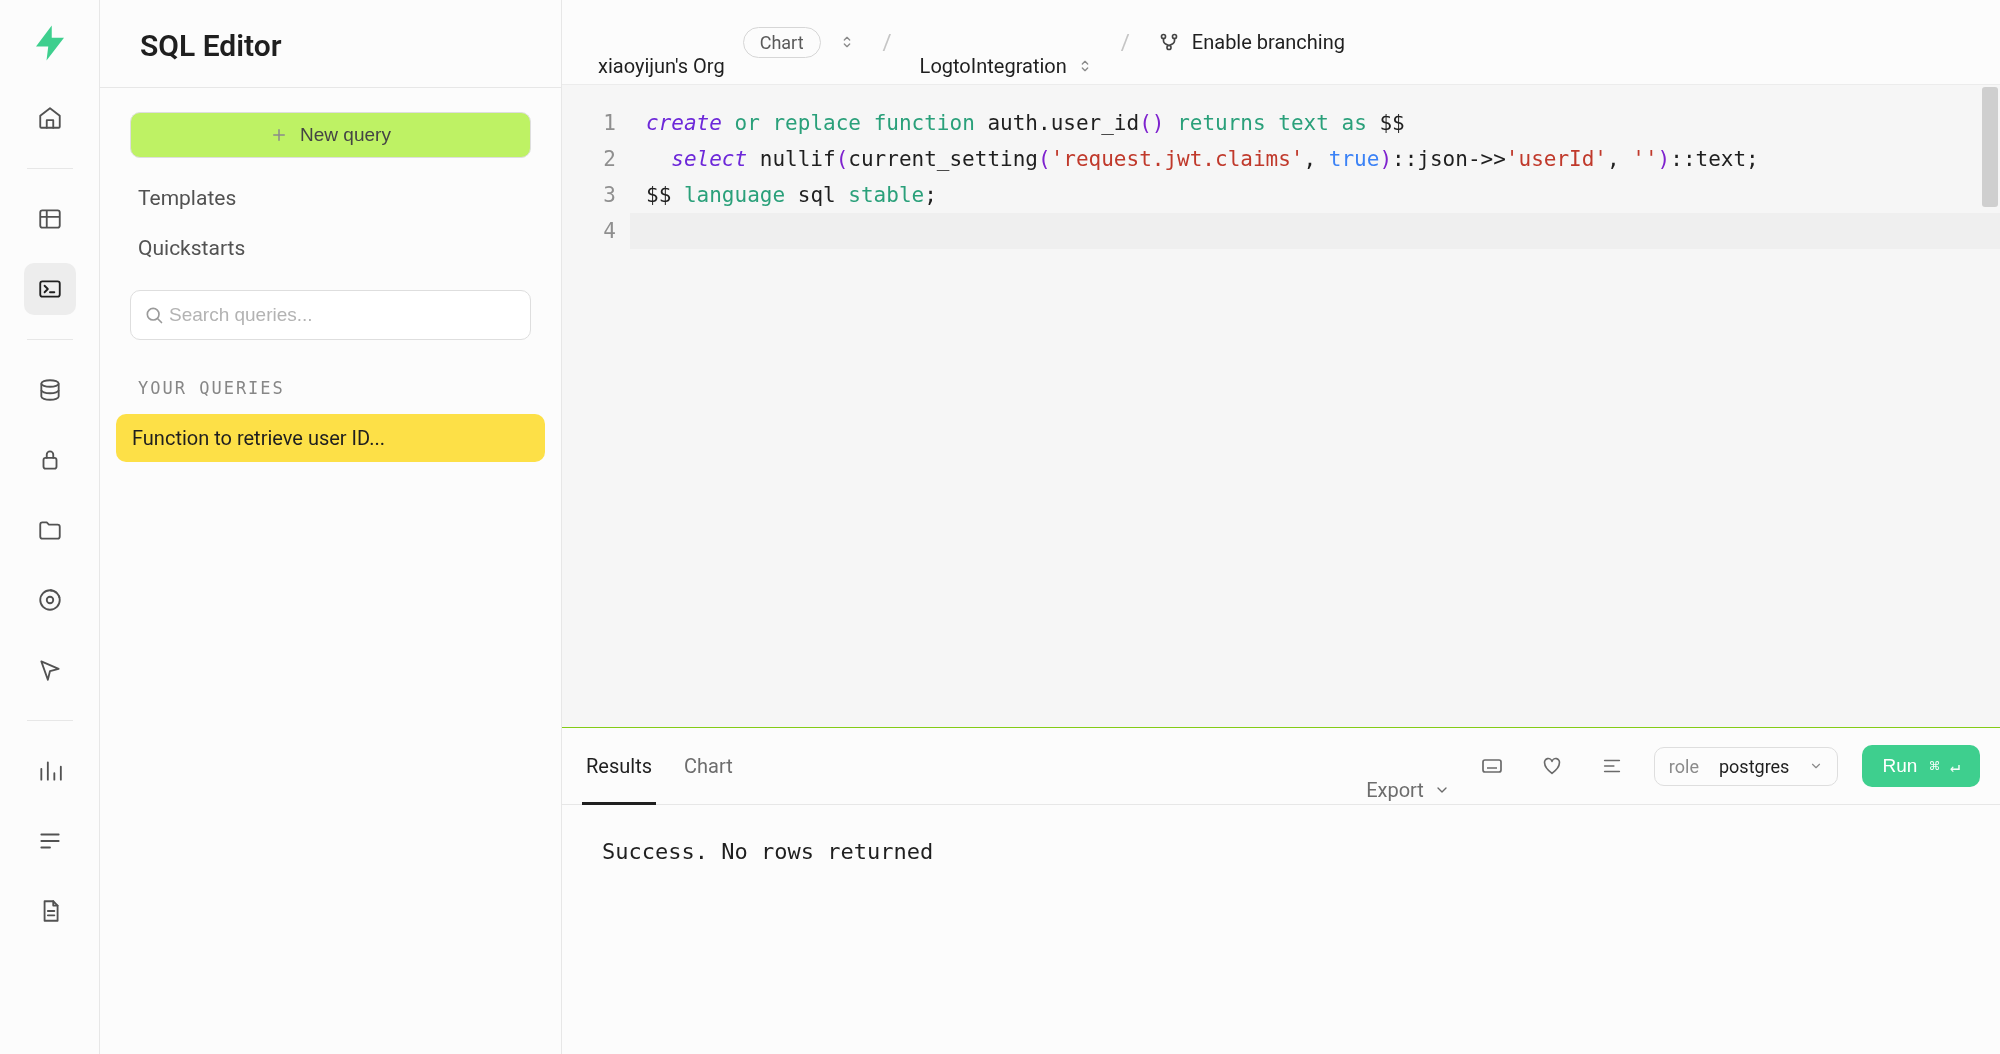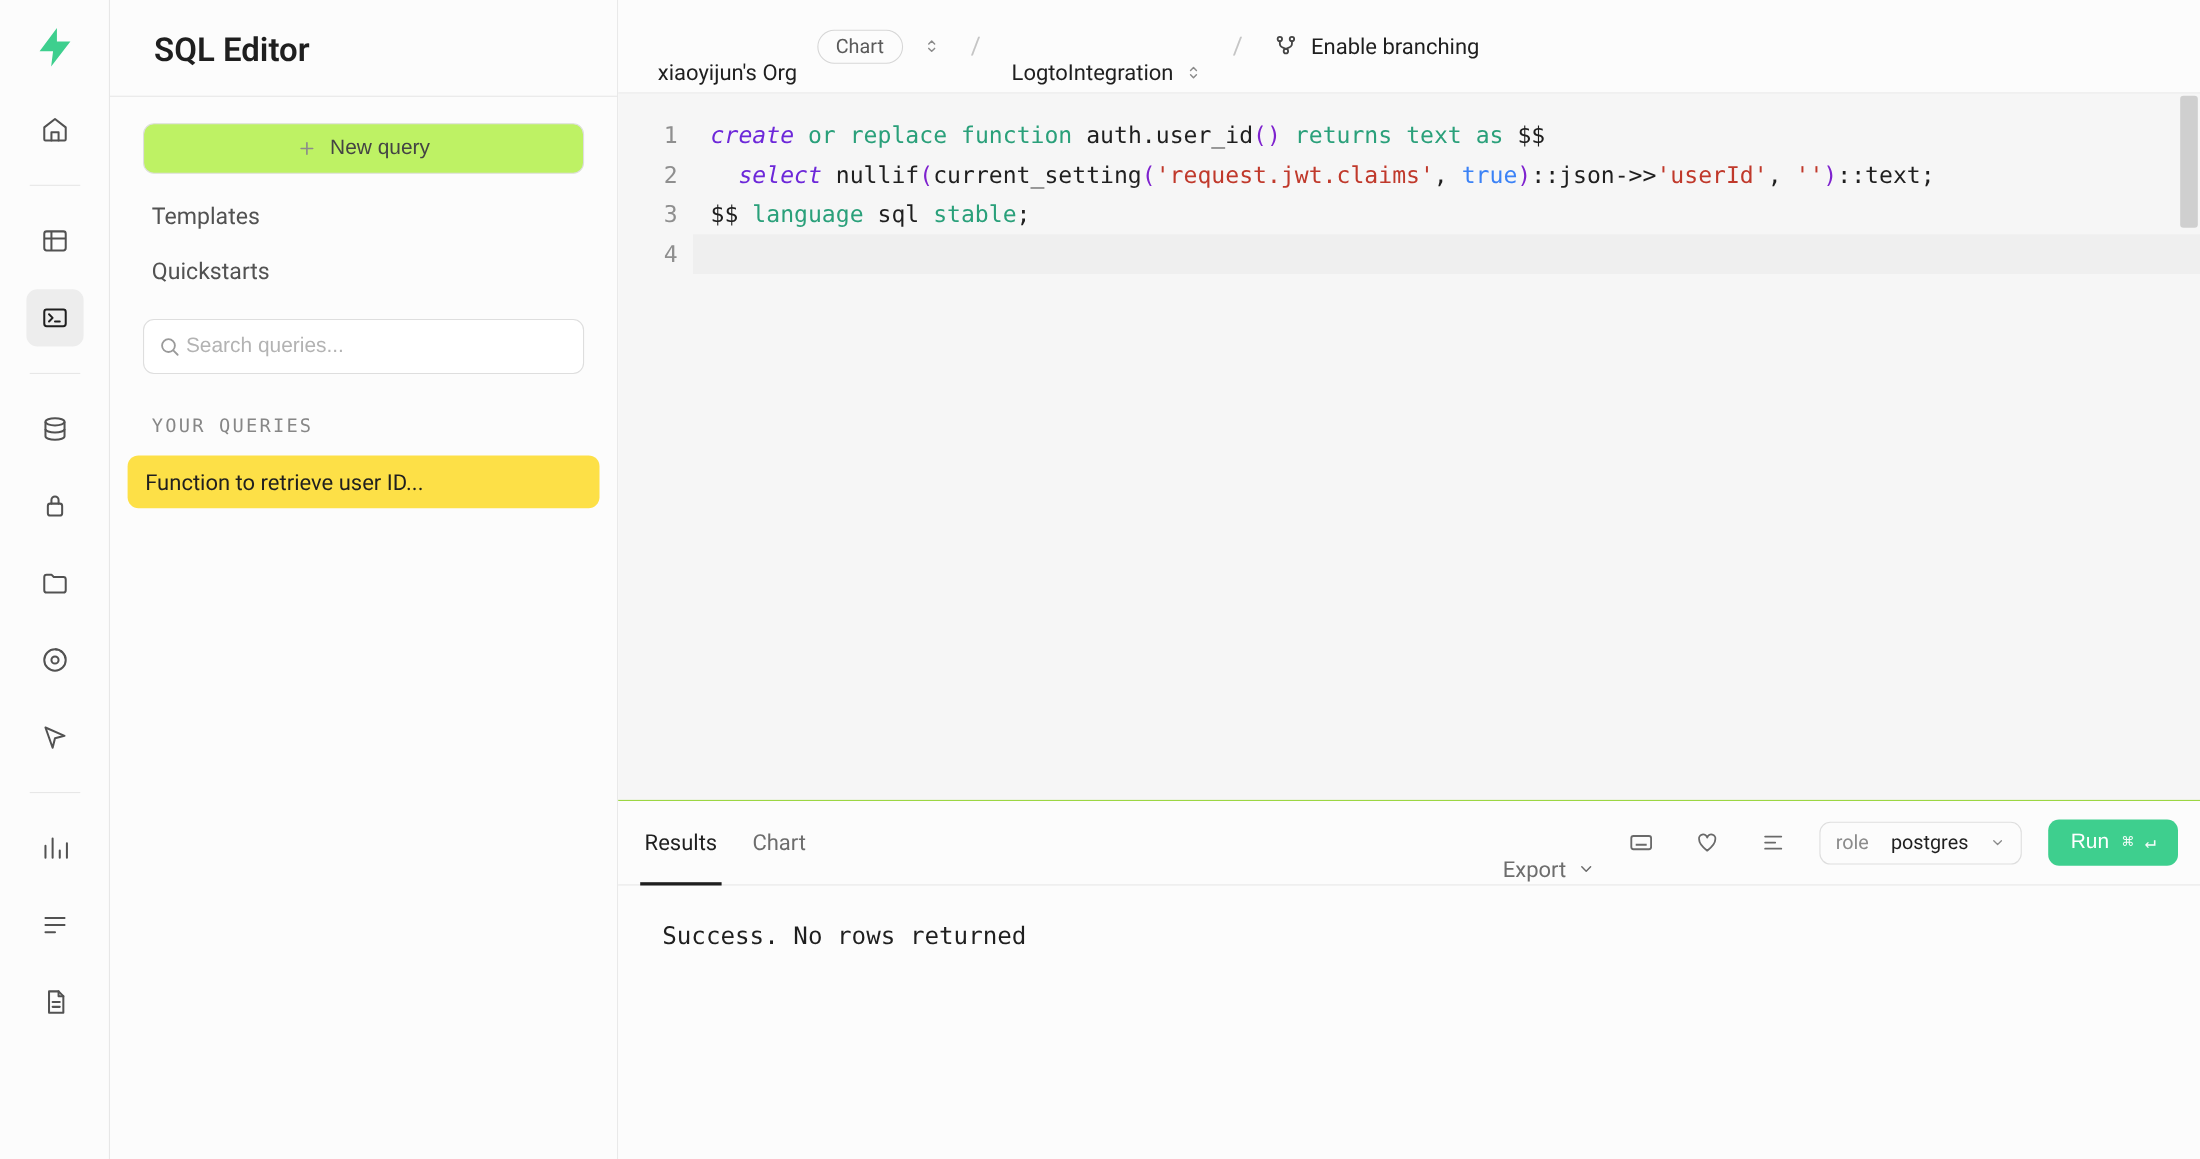--- a/index.html
+++ b/index.html
@@ -157,20 +157,21 @@
     cursor: pointer;
     margin-top: 47px;
   }
   .crumb-sep {
     color: #c5c5c5;
     padding: 0 10px;
     font-size: 22px;
   }
   .branching {
     display: inline-flex;
+    align-items: center;
     gap: 12px;
     cursor: pointer;
   }
 
   
   .editor-shell {
     position: relative;
     flex: 0 0 643px;
     background: #f6f6f6;
     border-top: 1px solid #ececec;

